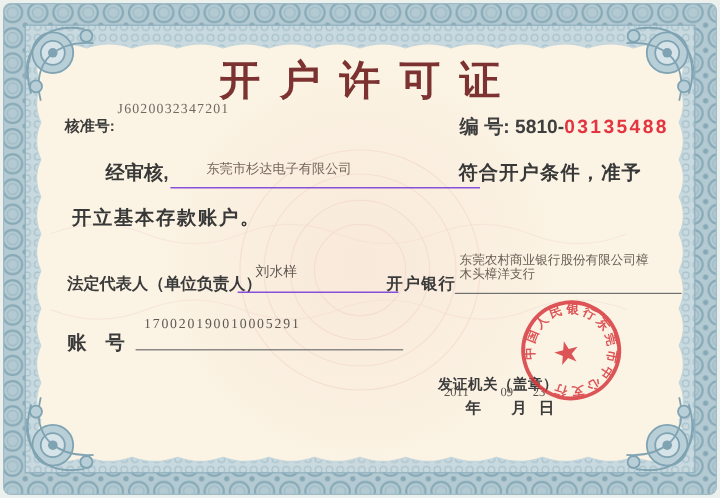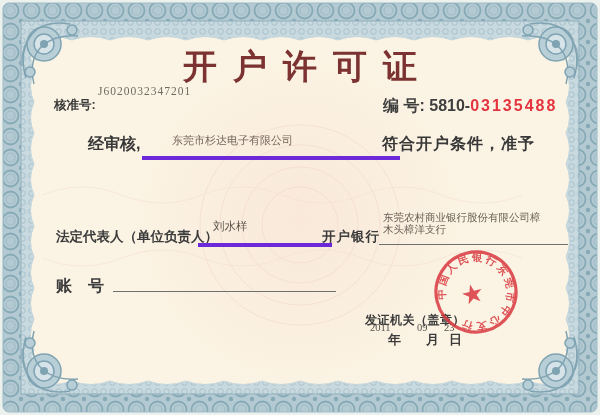--- a/index.html
+++ b/index.html
@@ -18,21 +18,21 @@
   .lbl{color:#3b3b3b;font-weight:bold;}
   .val{font-family:"Liberation Serif",serif;color:#6b6258;}
   .approval-label{left:54px;top:97px;font-size:12.5px;}
   .approval-value{left:98px;top:85px;font-size:11.5px;letter-spacing:1px;color:#6e6a62;}
   .serial{left:383px;top:96px;font-size:16px;color:#3f3f3f;font-weight:bold;}
   .serial .red{color:#e4343f;letter-spacing:2px;}
   .big{font-size:16px;font-weight:bold;color:#383838;}
   .review-prefix{left:88px;top:134px;}
   .review-suffix{left:382px;top:134px;letter-spacing:1px;text-align:center;}
   .review-line2{left:60px;top:172px;letter-spacing:1.5px;}
-  .uline{border-bottom:4px solid #6d28d9;display:flex;align-items:flex-end;}
+  .uline{border-bottom:1px solid #6d28d9;display:flex;align-items:flex-end;}
   .company-line{left:142px;top:126px;width:228px;height:30px;padding-left:30px;}
   .company-line span{font-size:11px;color:#75655c;padding-bottom:8px;}
   .legalrep-label{left:56px;top:228px;font-size:13.5px;}
   .name-line{left:198px;top:214px;width:119px;height:29px;padding-left:15px;}
   .name-line span{font-size:11.5px;color:#5d564f;padding-bottom:9px;}
   .bank-label{left:322px;top:228px;font-size:13.5px;letter-spacing:1px;}
   .bank-name{left:383px;top:212px;width:190px;font-size:10.5px;line-height:11.5px;color:#685f55;}
   .bank-line{left:379px;top:244px;width:189px;border-top:1px solid #6f6f6f;}
   .account-label{left:56px;top:276px;font-size:16px;}
   .account-value{left:120px;top:264px;font-size:11.5px;letter-spacing:1.5px;color:#5c5952;}
@@ -125,34 +125,36 @@
     <span class="abs lbl approval-label">核准号:</span>
     <span class="abs val approval-value">J6020032347201</span>
 
     <span class="abs serial"><span>编 号:</span><span> 5810-</span><span class="red">03135488</span></span>
 
     <span class="abs big review-prefix">经审核,</span>
     <div class="abs uline company-line">
       <span>东莞市杉达电子有限公司</span>
     </div>
     <span class="abs big review-suffix">符合开户条件，准予</span>
+    <span class="abs big review-line2">开立基本存款账户。</span>
 
     <span class="abs lbl legalrep-label">法定代表人（单位负责人）</span>
     <div class="abs uline name-line">
       <span class="val">刘水样</span>
     </div>
 
     <span class="abs lbl bank-label">开户银行</span>
     <div class="abs bank-name">
       <div>东莞农村商业银行股份有限公司樟</div>
       <div>木头樟洋支行</div>
     </div>
     <div class="abs bank-line"></div>
 
     <span class="abs lbl account-label">账　号</span>
+    <span class="abs val account-value">170020190010005291</span>
     <div class="abs account-line"></div>
 
     <span class="abs lbl issuer-label">发证机关（盖章）</span>
     <span class="abs date-num d-year">2011</span>
     <span class="abs date-num d-month">09</span>
     <span class="abs date-num d-day">23</span>
     <span class="abs date-unit u-year">年</span>
     <span class="abs date-unit u-month">月</span>
     <span class="abs date-unit u-day">日</span>
   </div>

